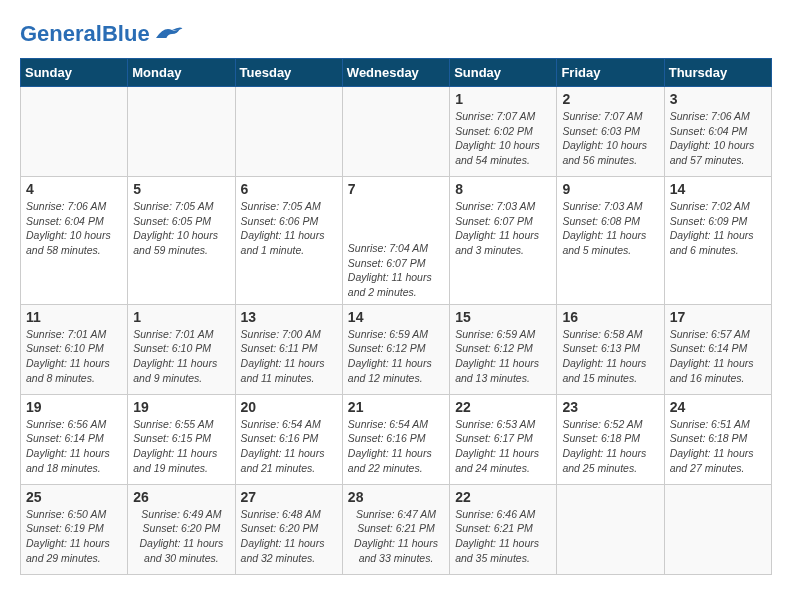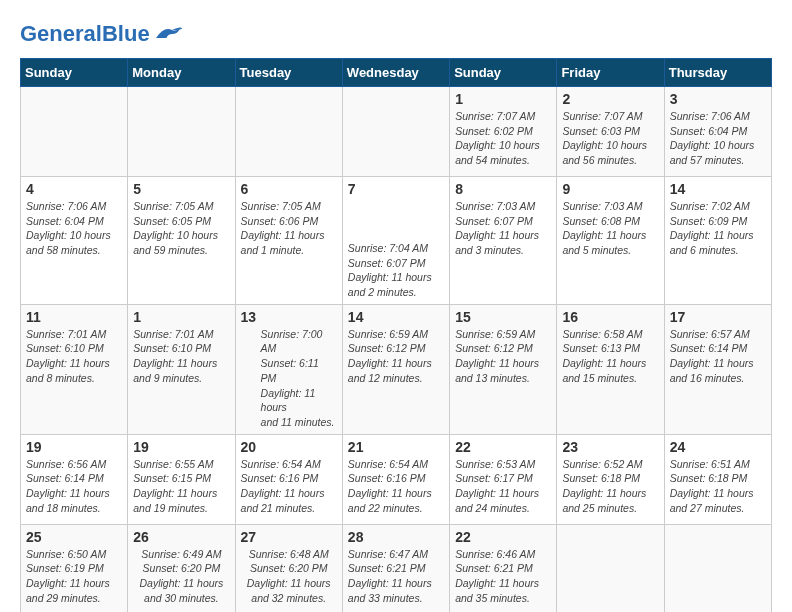--- a/index.html
+++ b/index.html
@@ -213,21 +213,21 @@
         </td>
         <td>
           <span class="day-number">1</span>
           <div class="day-info" style="white-space: pre-line;">Sunrise: 7:01 AM
 Sunset: 6:10 PM
 Daylight: 11 hours
 and 9 minutes.</div>
         </td>
         <td>
           <span class="day-number">13</span>
-          <div class="day-info" style="white-space: pre-line; margin-left: 20px;">Sunrise: 7:00 AM
+          <div class="day-info" style="white-space: pre-line;">Sunrise: 7:00 AM
 Sunset: 6:11 PM
 Daylight: 11 hours
 and 11 minutes.</div>
         </td>
         <td>
           <span class="day-number">14</span>
           <div class="day-info" style="white-space: pre-line;">Sunrise: 6:59 AM
 Sunset: 6:12 PM
 Daylight: 11 hours
 and 12 minutes.</div>
@@ -315,28 +315,28 @@
         </td>
         <td>
           <span class="day-number">26</span>
           <div class="day-info" style="white-space: pre-line; text-align: center;">Sunrise: 6:49 AM
 Sunset: 6:20 PM
 Daylight: 11 hours
 and 30 minutes.</div>
         </td>
         <td>
           <span class="day-number">27</span>
-          <div class="day-info" style="white-space: pre-line; text-align: center;">Sunrise: 6:48 AM
+          <div class="day-info" style="white-space: pre-line;">Sunrise: 6:48 AM
 Sunset: 6:20 PM
 Daylight: 11 hours
 and 32 minutes.</div>
         </td>
         <td>
           <span class="day-number">28</span>
-          <div class="day-info" style="white-space: pre-line;">Sunrise: 6:47 AM
+          <div class="day-info" style="white-space: pre-line; text-align: center;">Sunrise: 6:47 AM
 Sunset: 6:21 PM
 Daylight: 11 hours
 and 33 minutes.</div>
         </td>
         <td>
           <span class="day-number">22</span>
           <div class="day-info" style="white-space: pre-line;">Sunrise: 6:46 AM
 Sunset: 6:21 PM
 Daylight: 11 hours
 and 35 minutes.</div>

